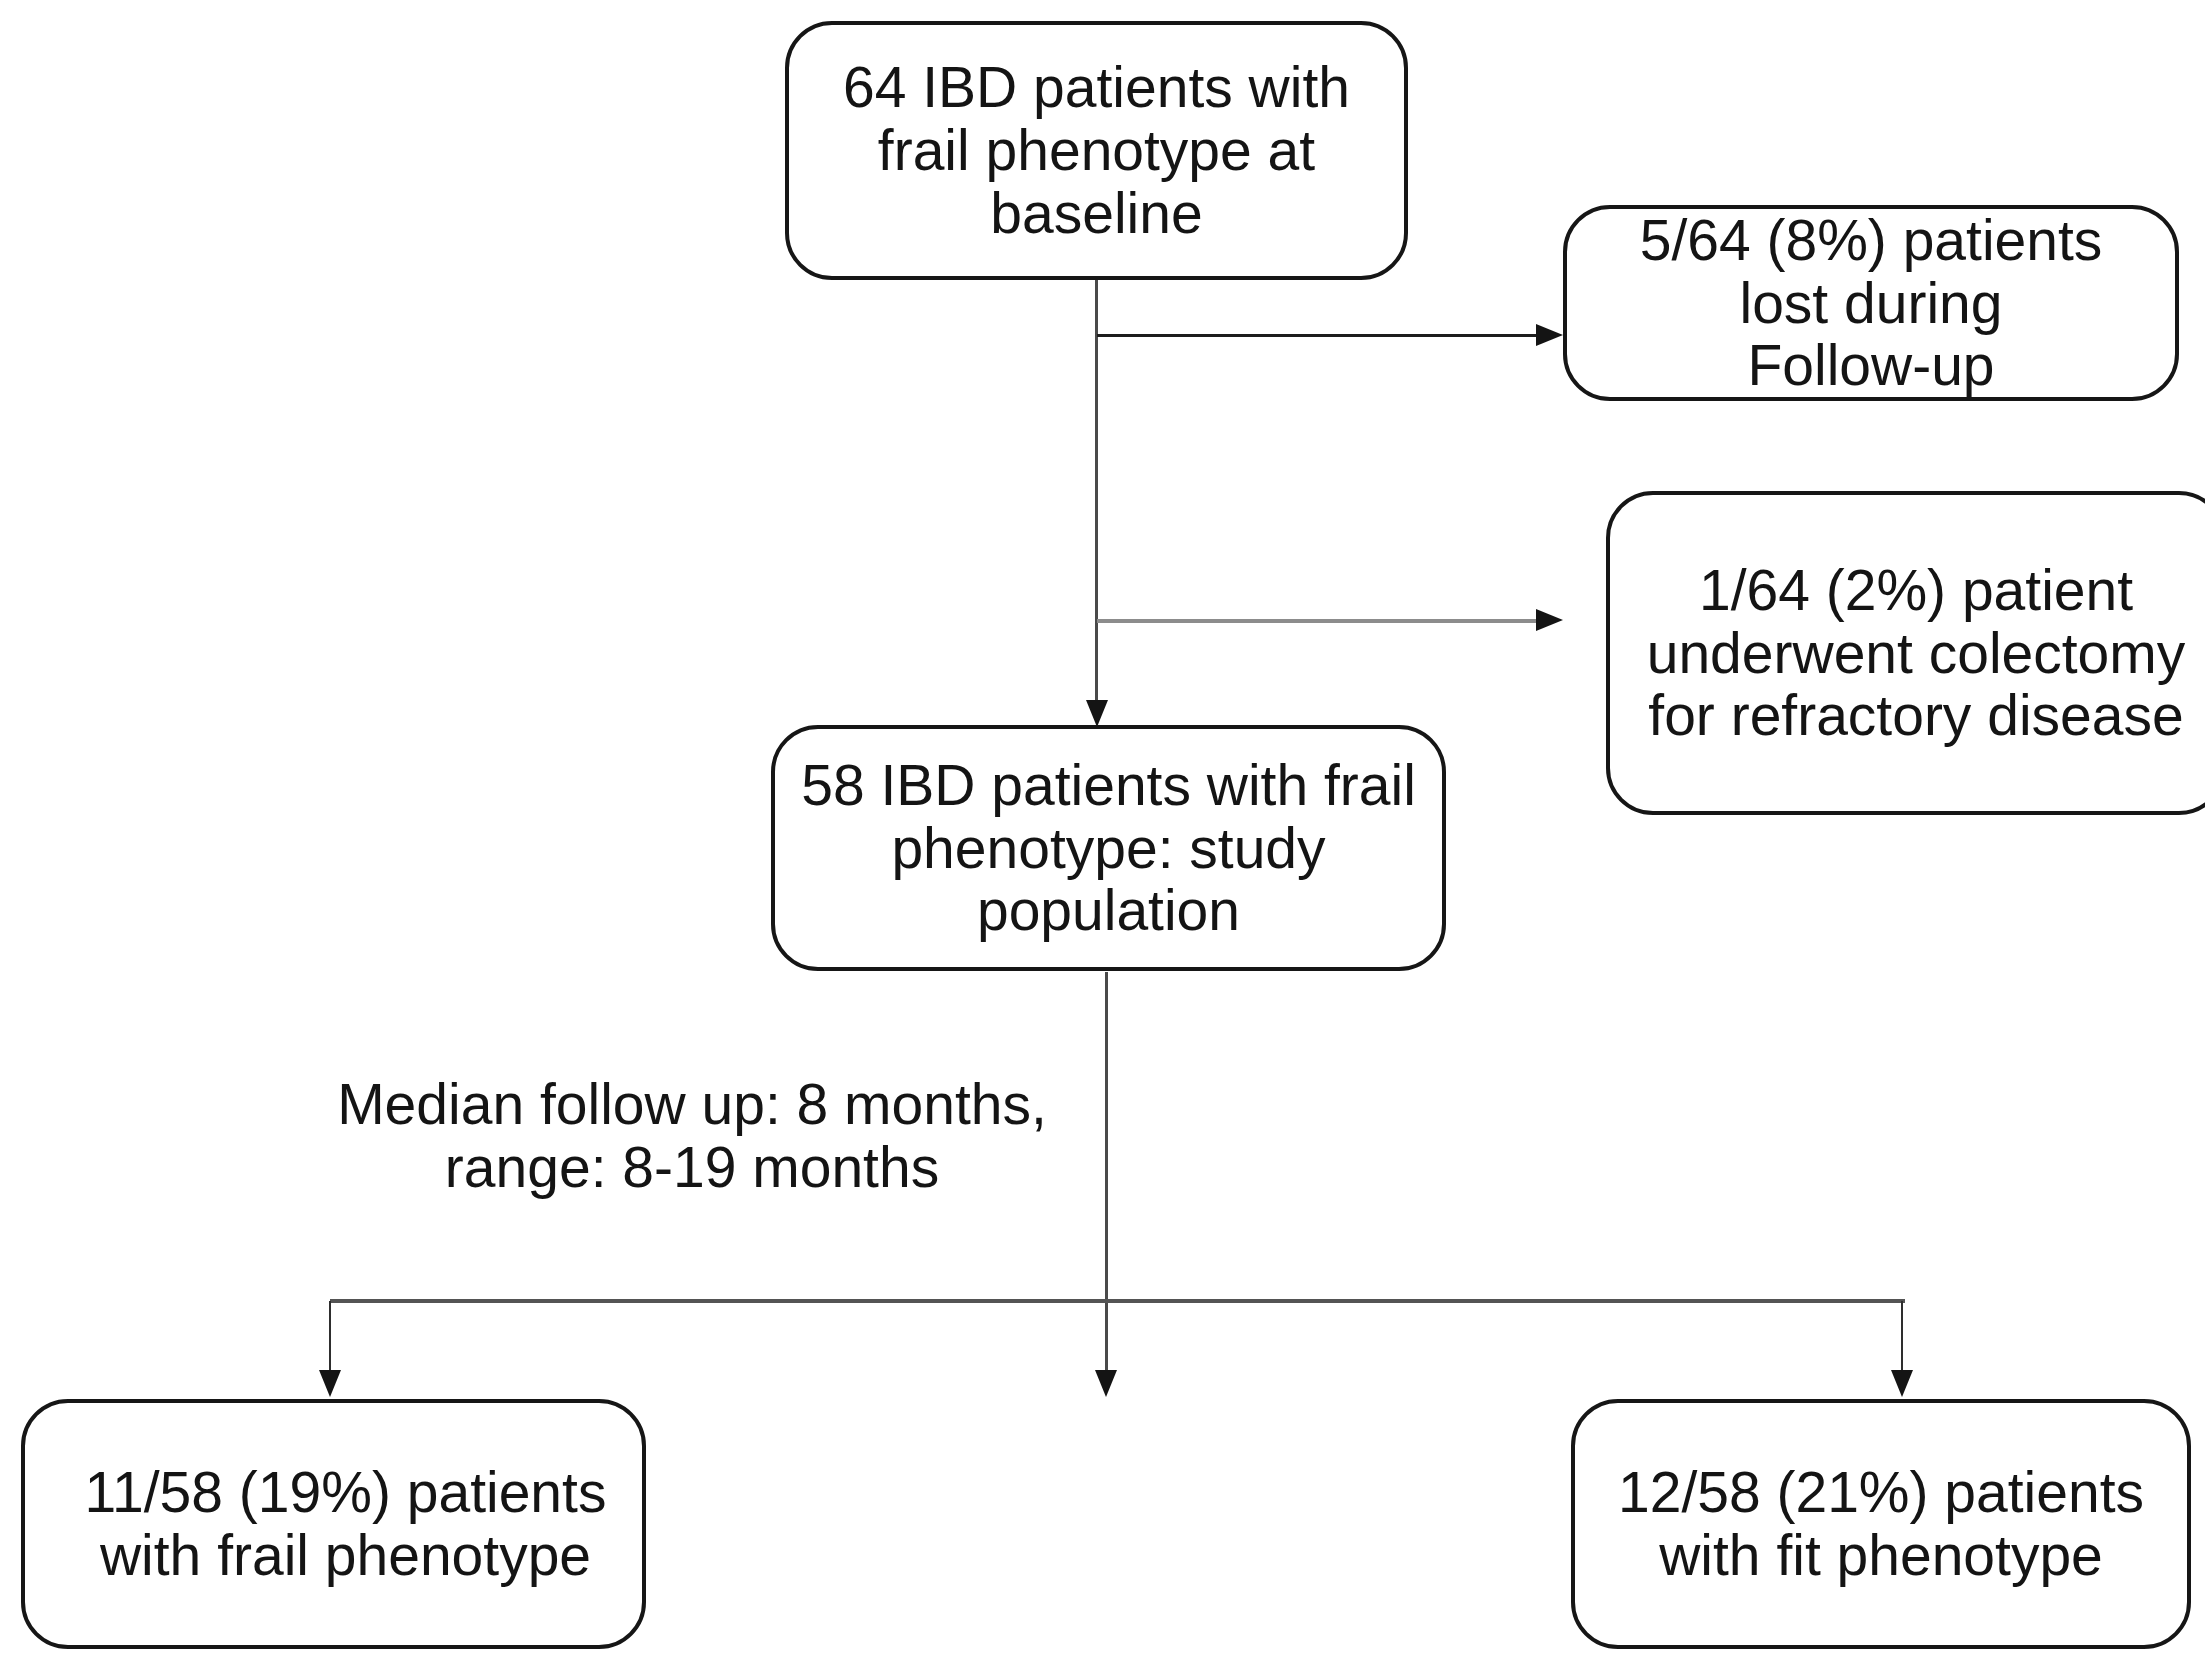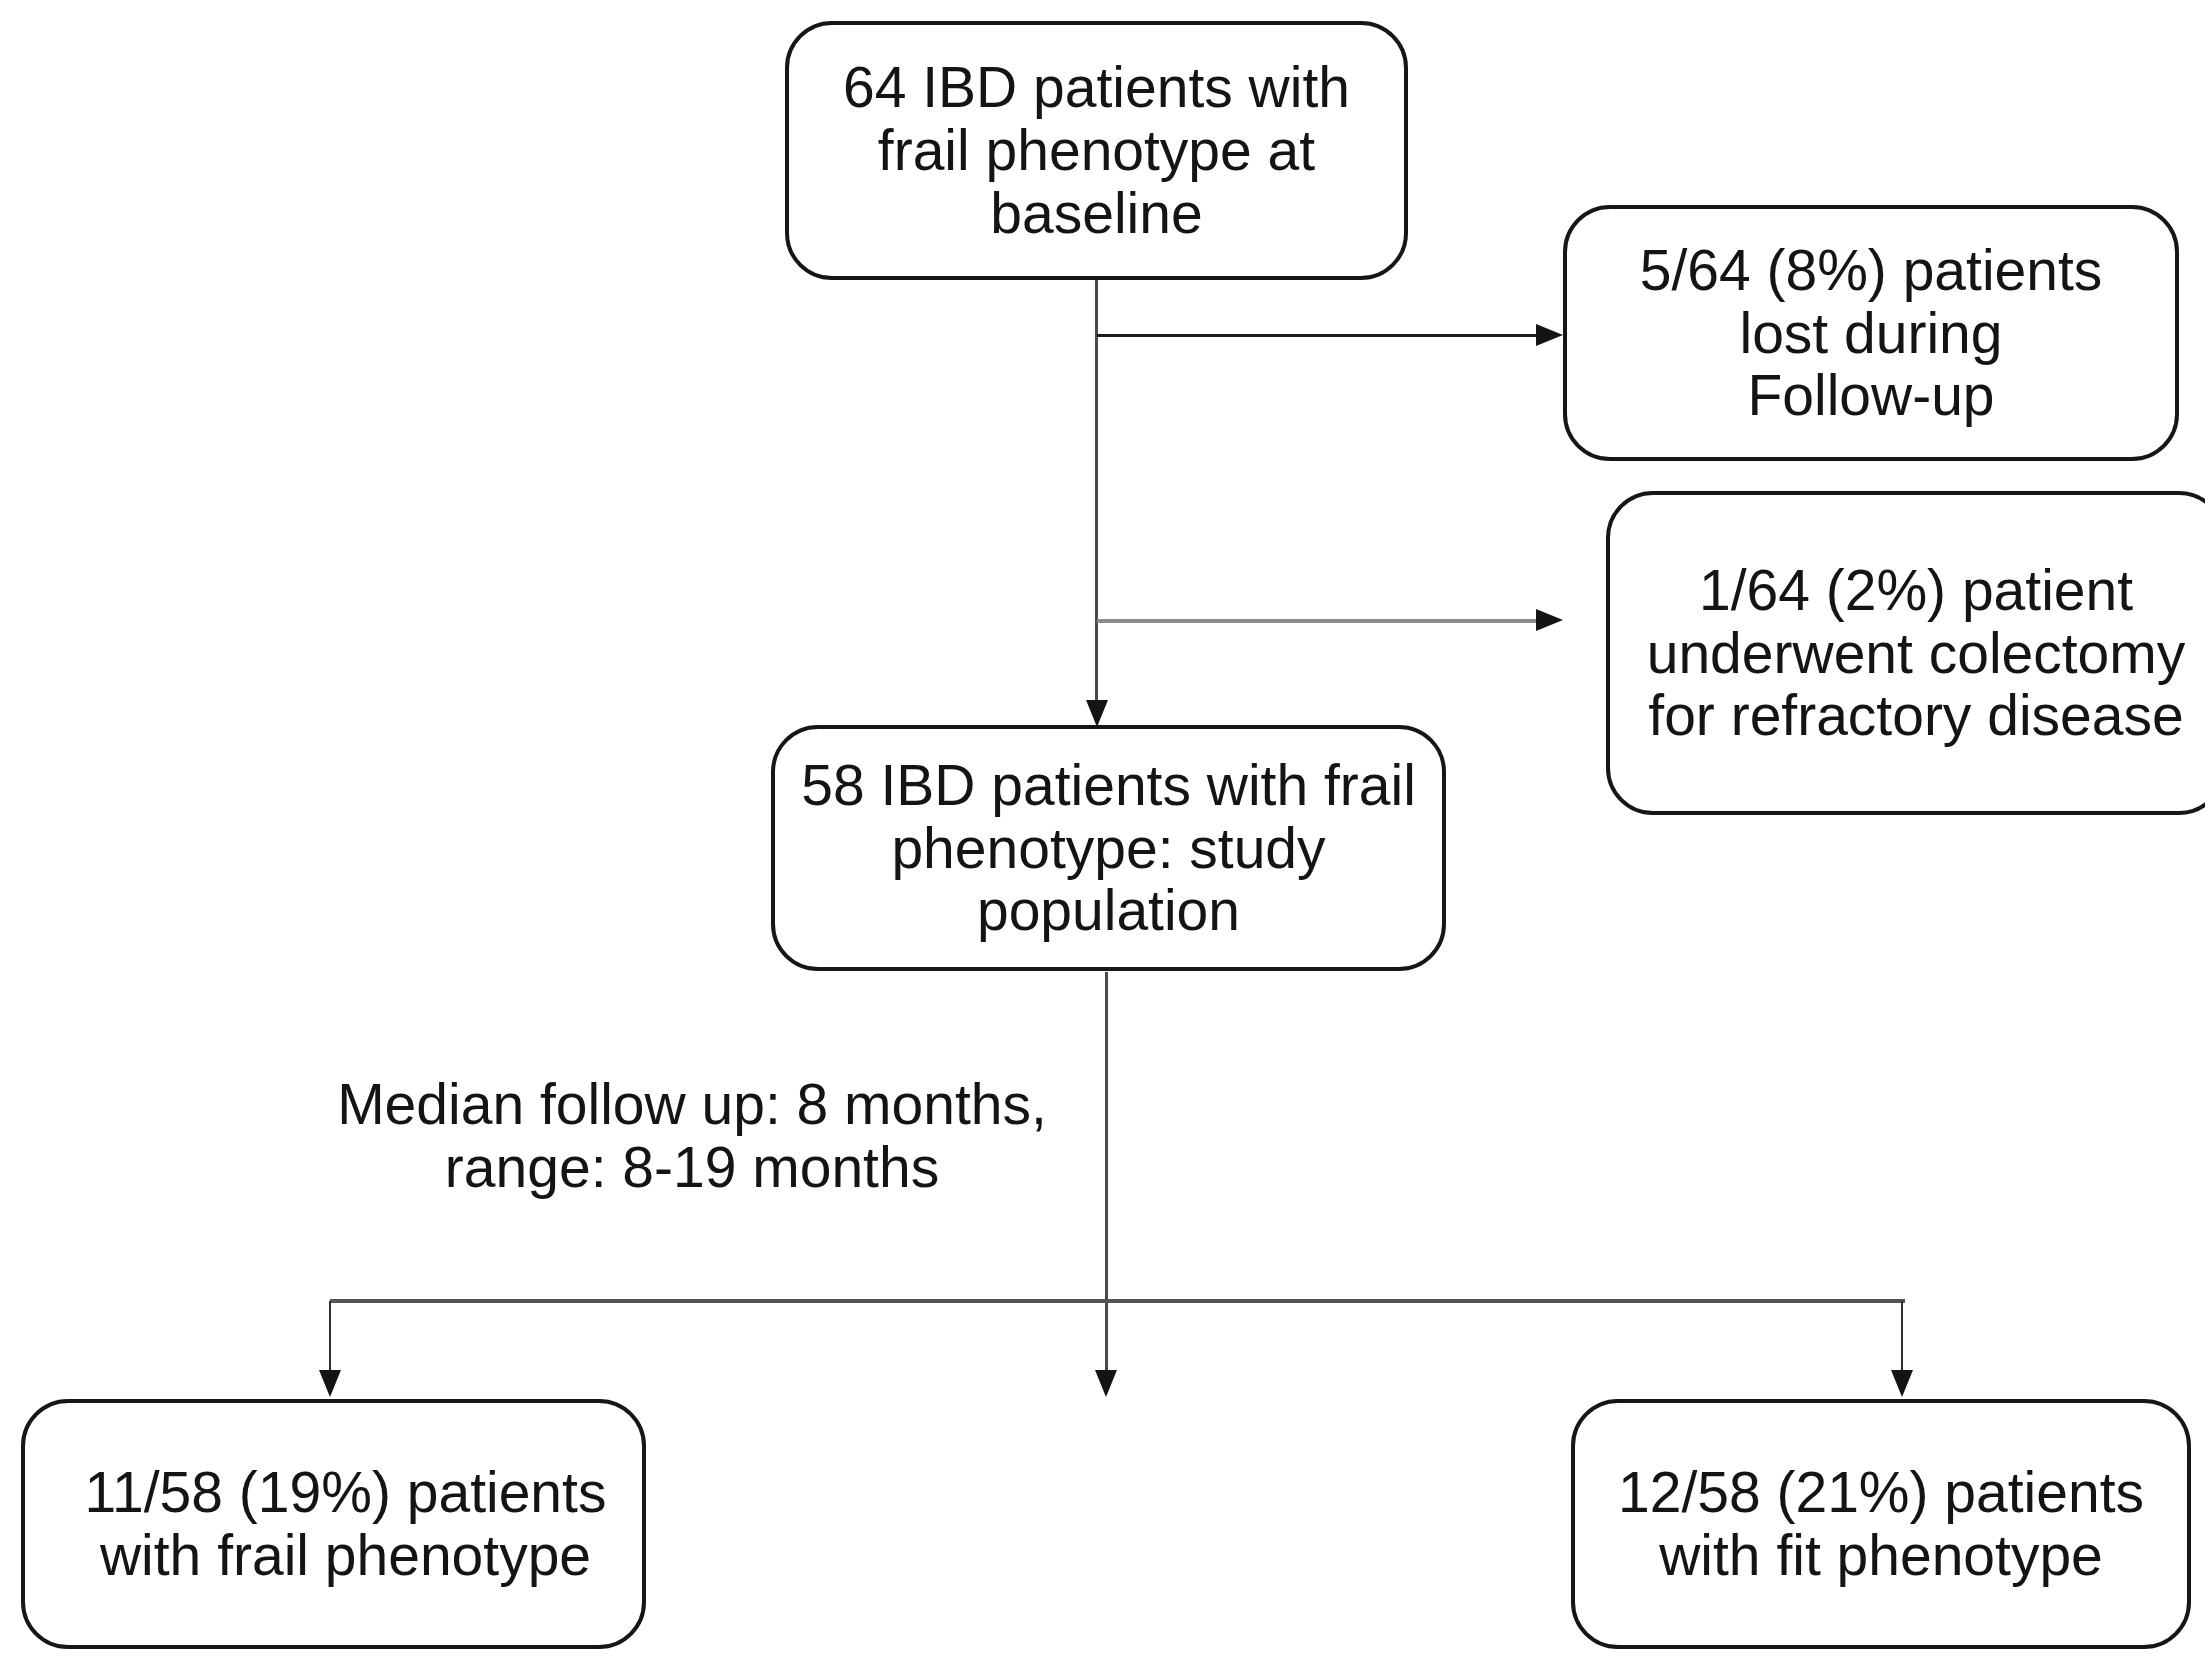--- a/index.html
+++ b/index.html
@@ -41,21 +41,21 @@
     font-size: 57px;
     line-height: 1.1;
     white-space: pre-line;
     color: #141414;
   }
   .line {
     position: absolute;
   }
   
   #node-baseline   { left: 785px; top: 21px;   width: 623px; height: 259px; }
-  #node-lost       { left: 1563px; top: 205px;  width: 616px; height: 256px; }
+  #node-lost       { left: 1563px; top: 205px;  width: 616px; height: 196px; }
   #node-colectomy  { left: 1606px; top: 491px;  width: 620px; height: 324px; }
   #node-study      { left: 771px; top: 725px;  width: 675px; height: 246px; }
   #node-frail      { left: 21px;   top: 1399px; width: 625px; height: 250px; padding-left: 24px; }
   #node-prefrail   { left: 796px; top: 1399px; width: 626px; height: 250px; }
   #node-fit        { left: 1571px; top: 1399px; width: 620px; height: 250px; }
   #annotation-followup { left: 334px; top: 1073px; width: 716px; }
 
   
   #line-v1        { left: 1095px; top: 280px;  width: 3px;    height: 421px; background: #4a4a4a; }
   #arrow-v1       { left: 1086px; top: 700px;  width: 0; height: 0;

